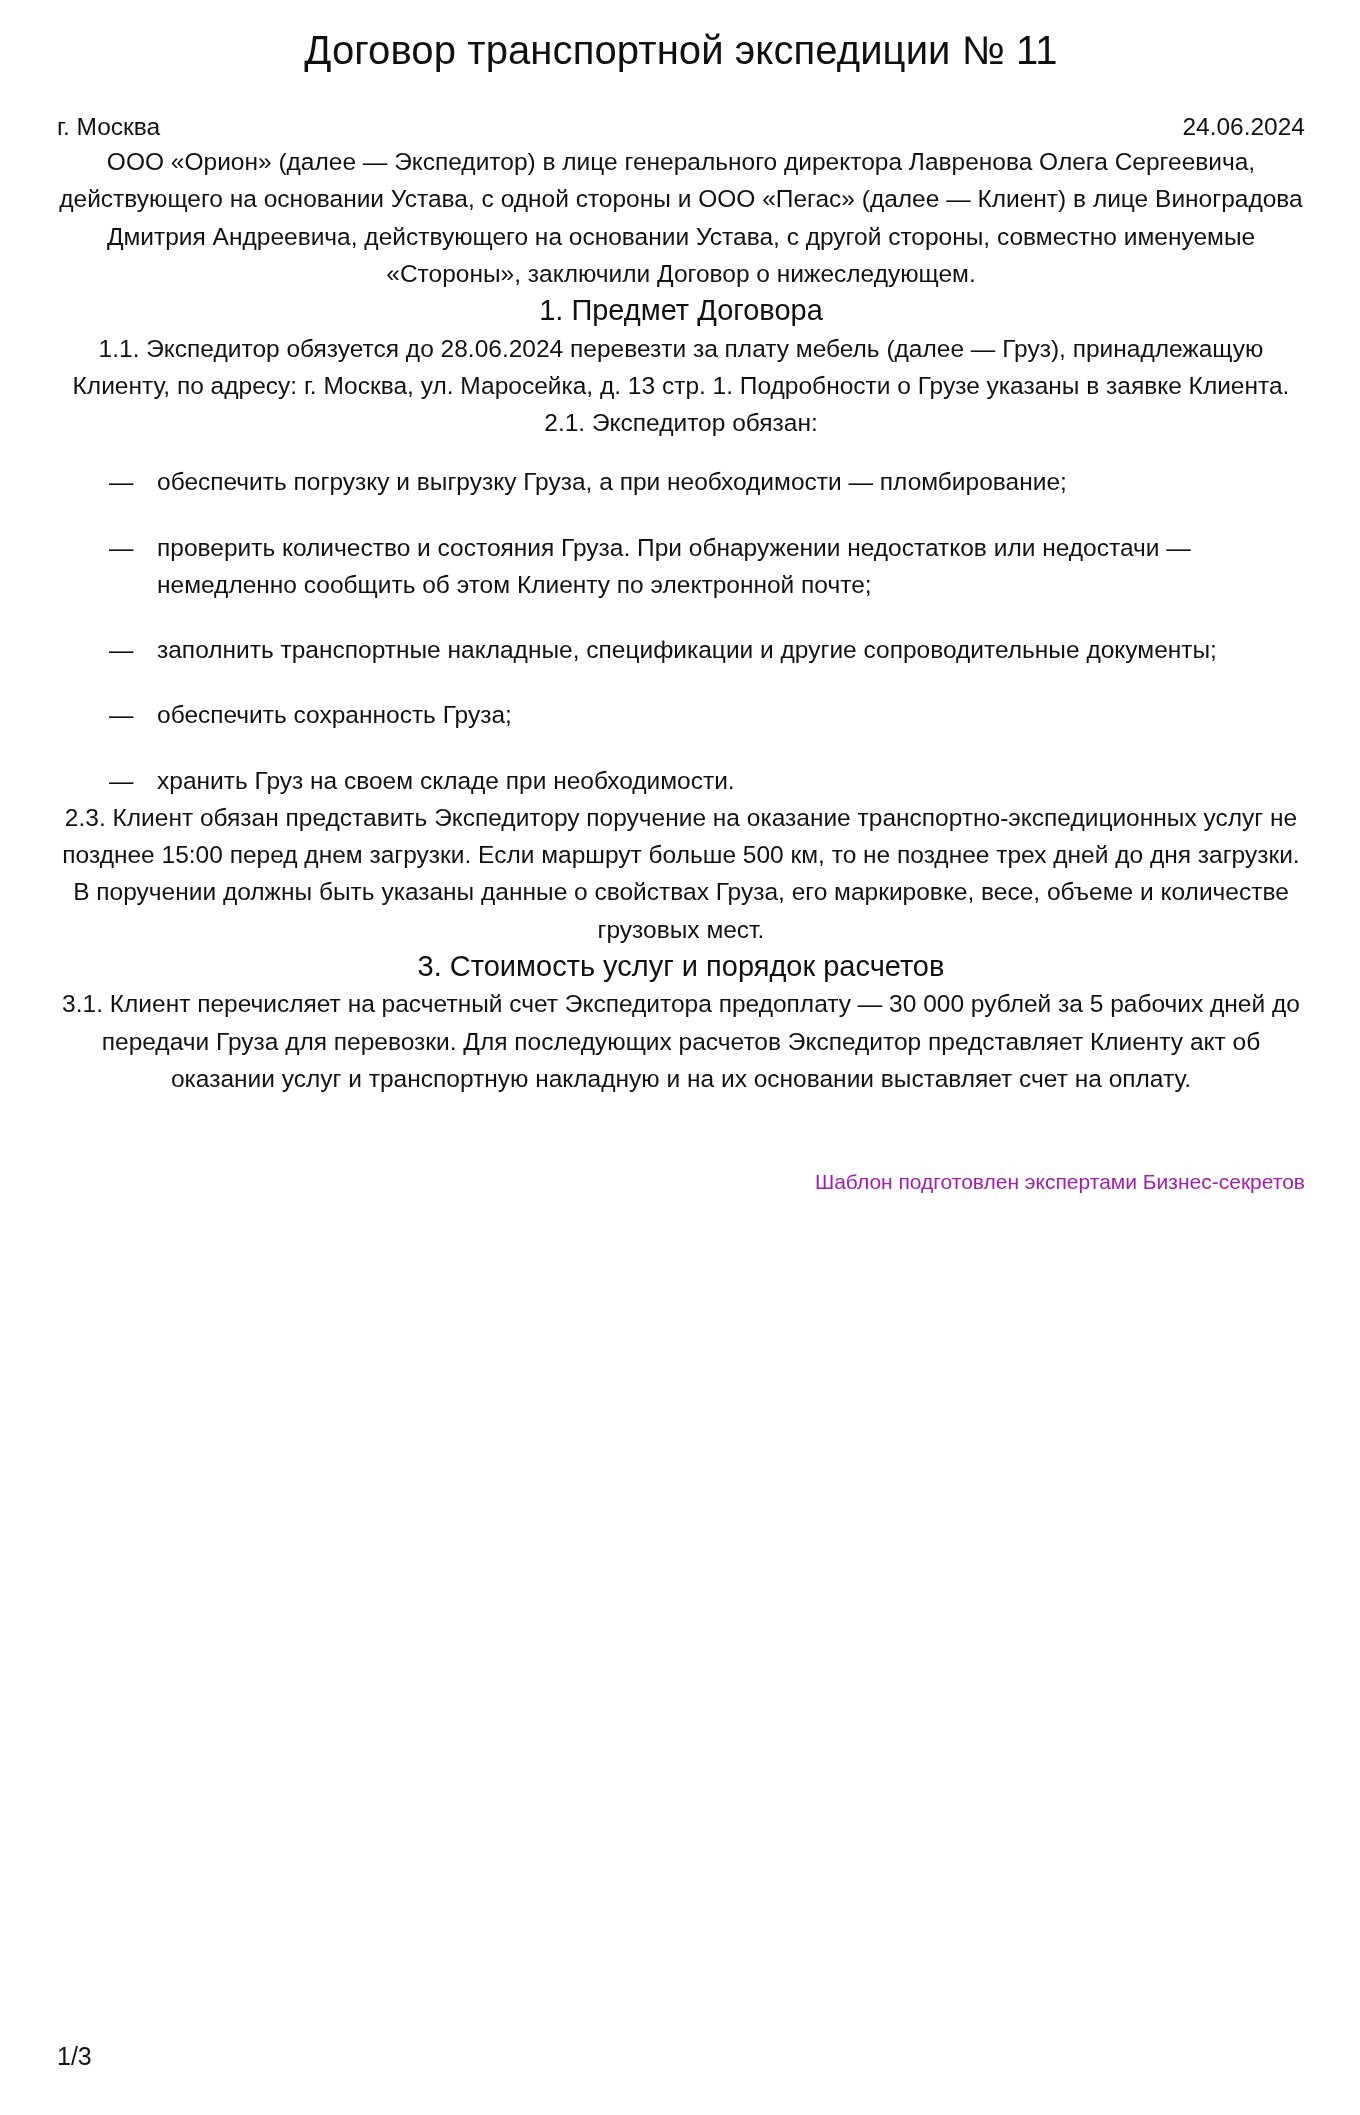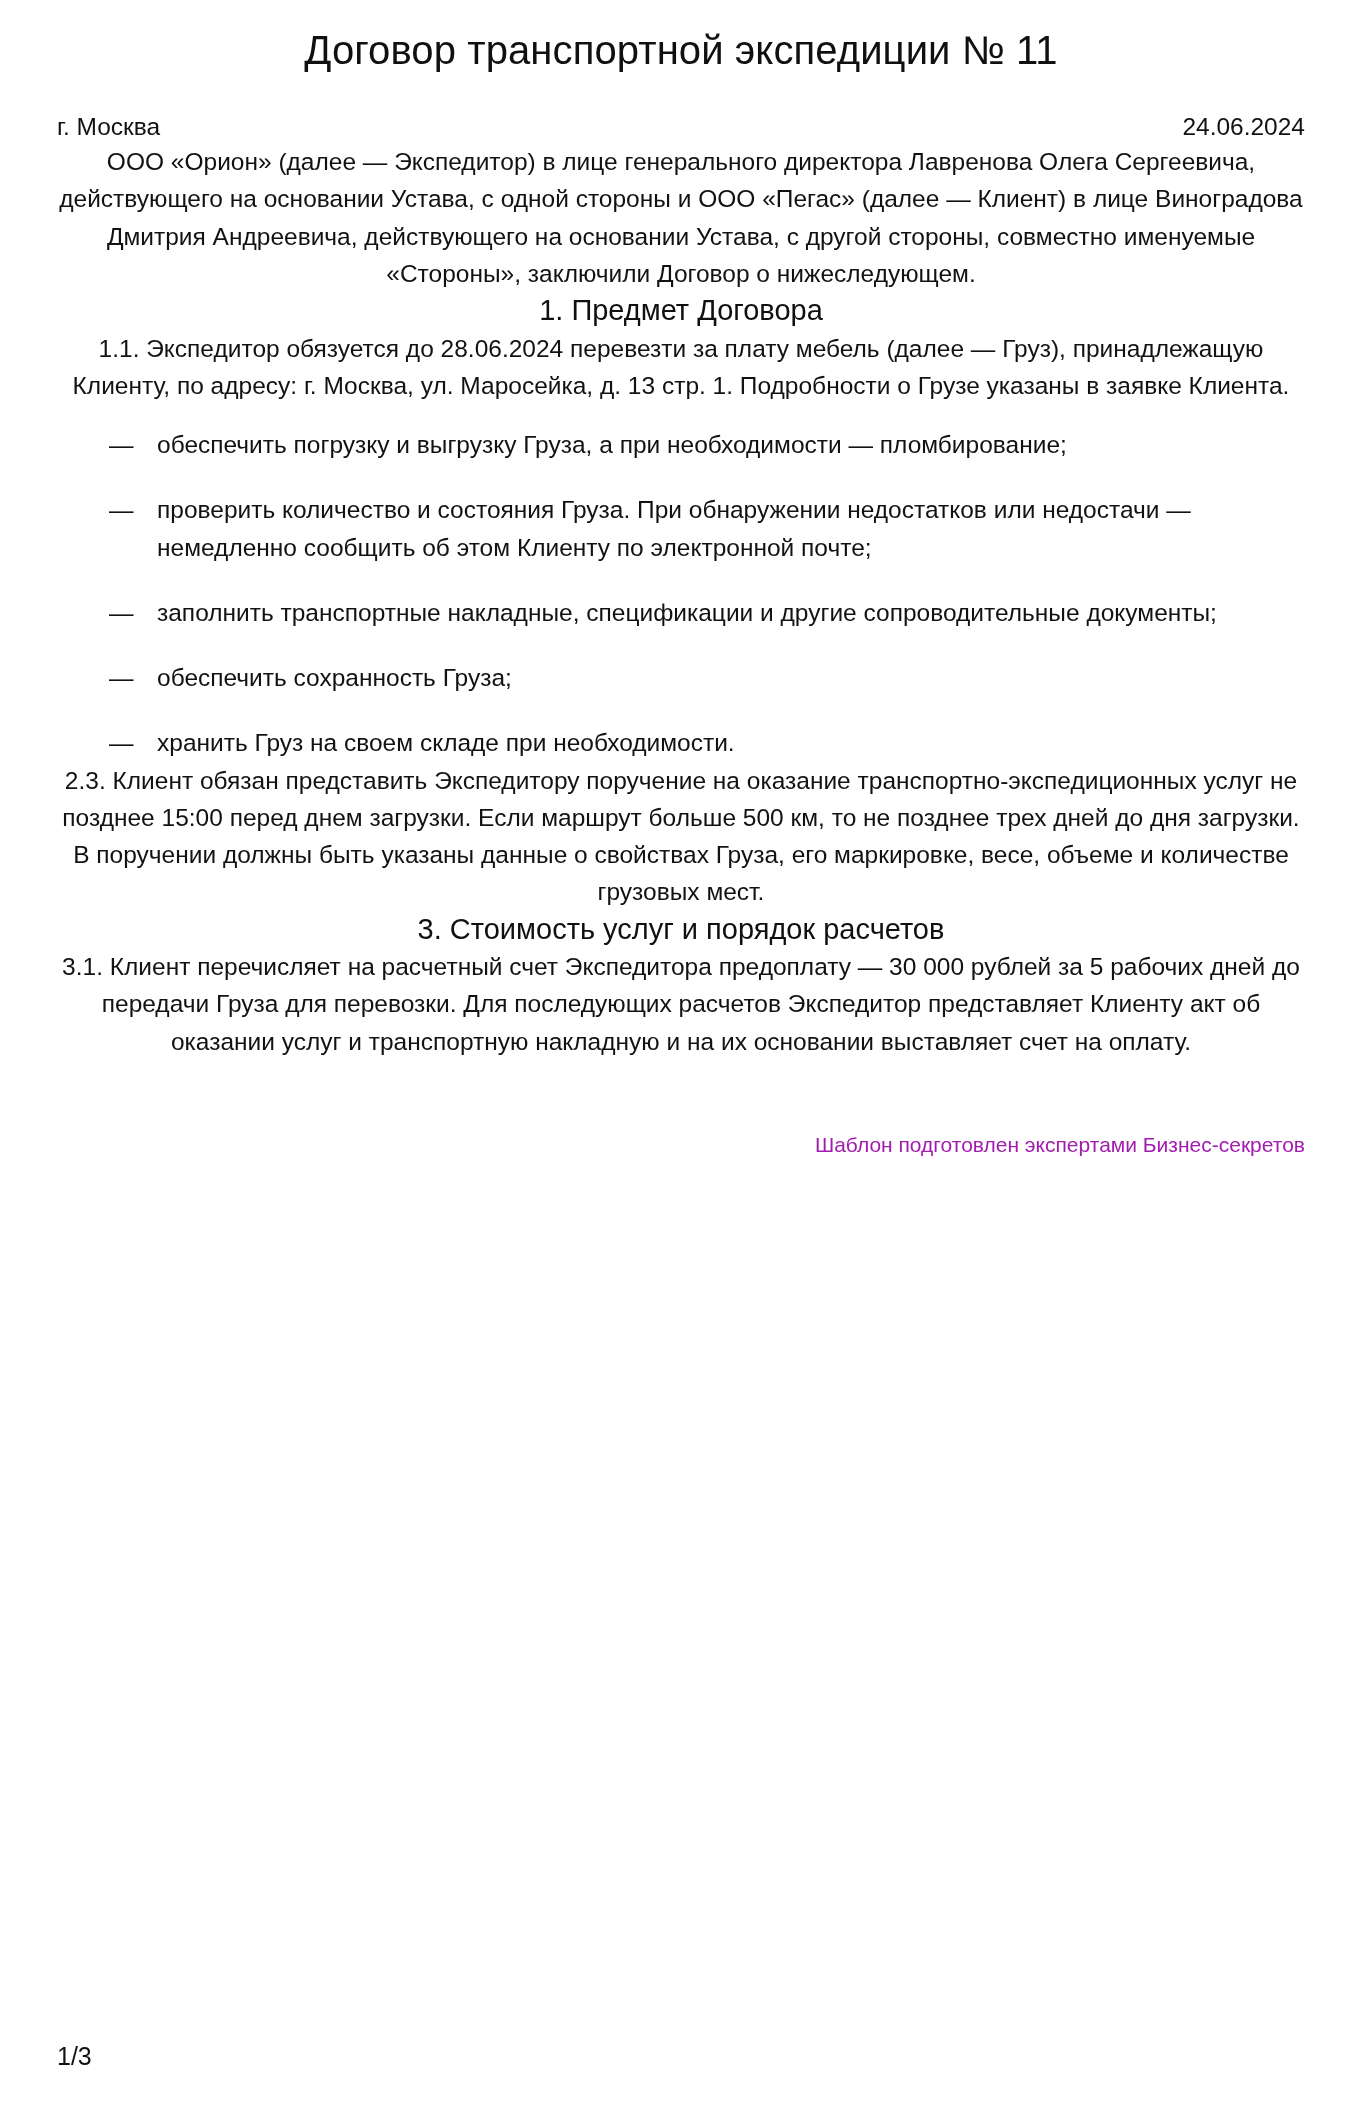--- a/index.html
+++ b/index.html
@@ -142,20 +142,21 @@
       <div class="meta-date">24.06.2024</div>
     </div>
 
     <p class="body-par par-intro">ООО «Орион» (далее — Экспедитор) в лице генерального директора Лавренова Олега Сергеевича, действующего на основании Устава, с одной стороны и ООО «Пегас» (далее — Клиент) в лице Виноградова Дмитрия Андреевича, действующего на основании Устава, с другой стороны, совместно именуемые «Стороны», заключили Договор о нижеследующем.</p>
 
     <h2 class="section-heading heading-1">1. Предмет Договора</h2>
 
     <p class="body-par par-11">1.1. Экспедитор обязуется до 28.06.2024 перевезти за плату мебель (далее — Груз), принадлежащую Клиенту, по адресу: г. Москва, ул. Маросейка, д. 13 стр. 1. Подробности о Грузе указаны в заявке Клиента.</p>
 
 
+    <p class="body-par par-21">2.1. Экспедитор обязан:</p>
 
     <ul class="dash-list">
       <li>
         <span class="dash-marker">—</span>
         <span class="li-text">обеспечить погрузку и выгрузку Груза, а при необходимости — пломбирование;</span>
       </li>
       <li>
         <span class="dash-marker">—</span>
         <span class="li-text">проверить количество и состояния Груза. При обнаружении недостатков или недостачи — немедленно сообщить об этом Клиенту по электронной почте;</span>
       </li>

